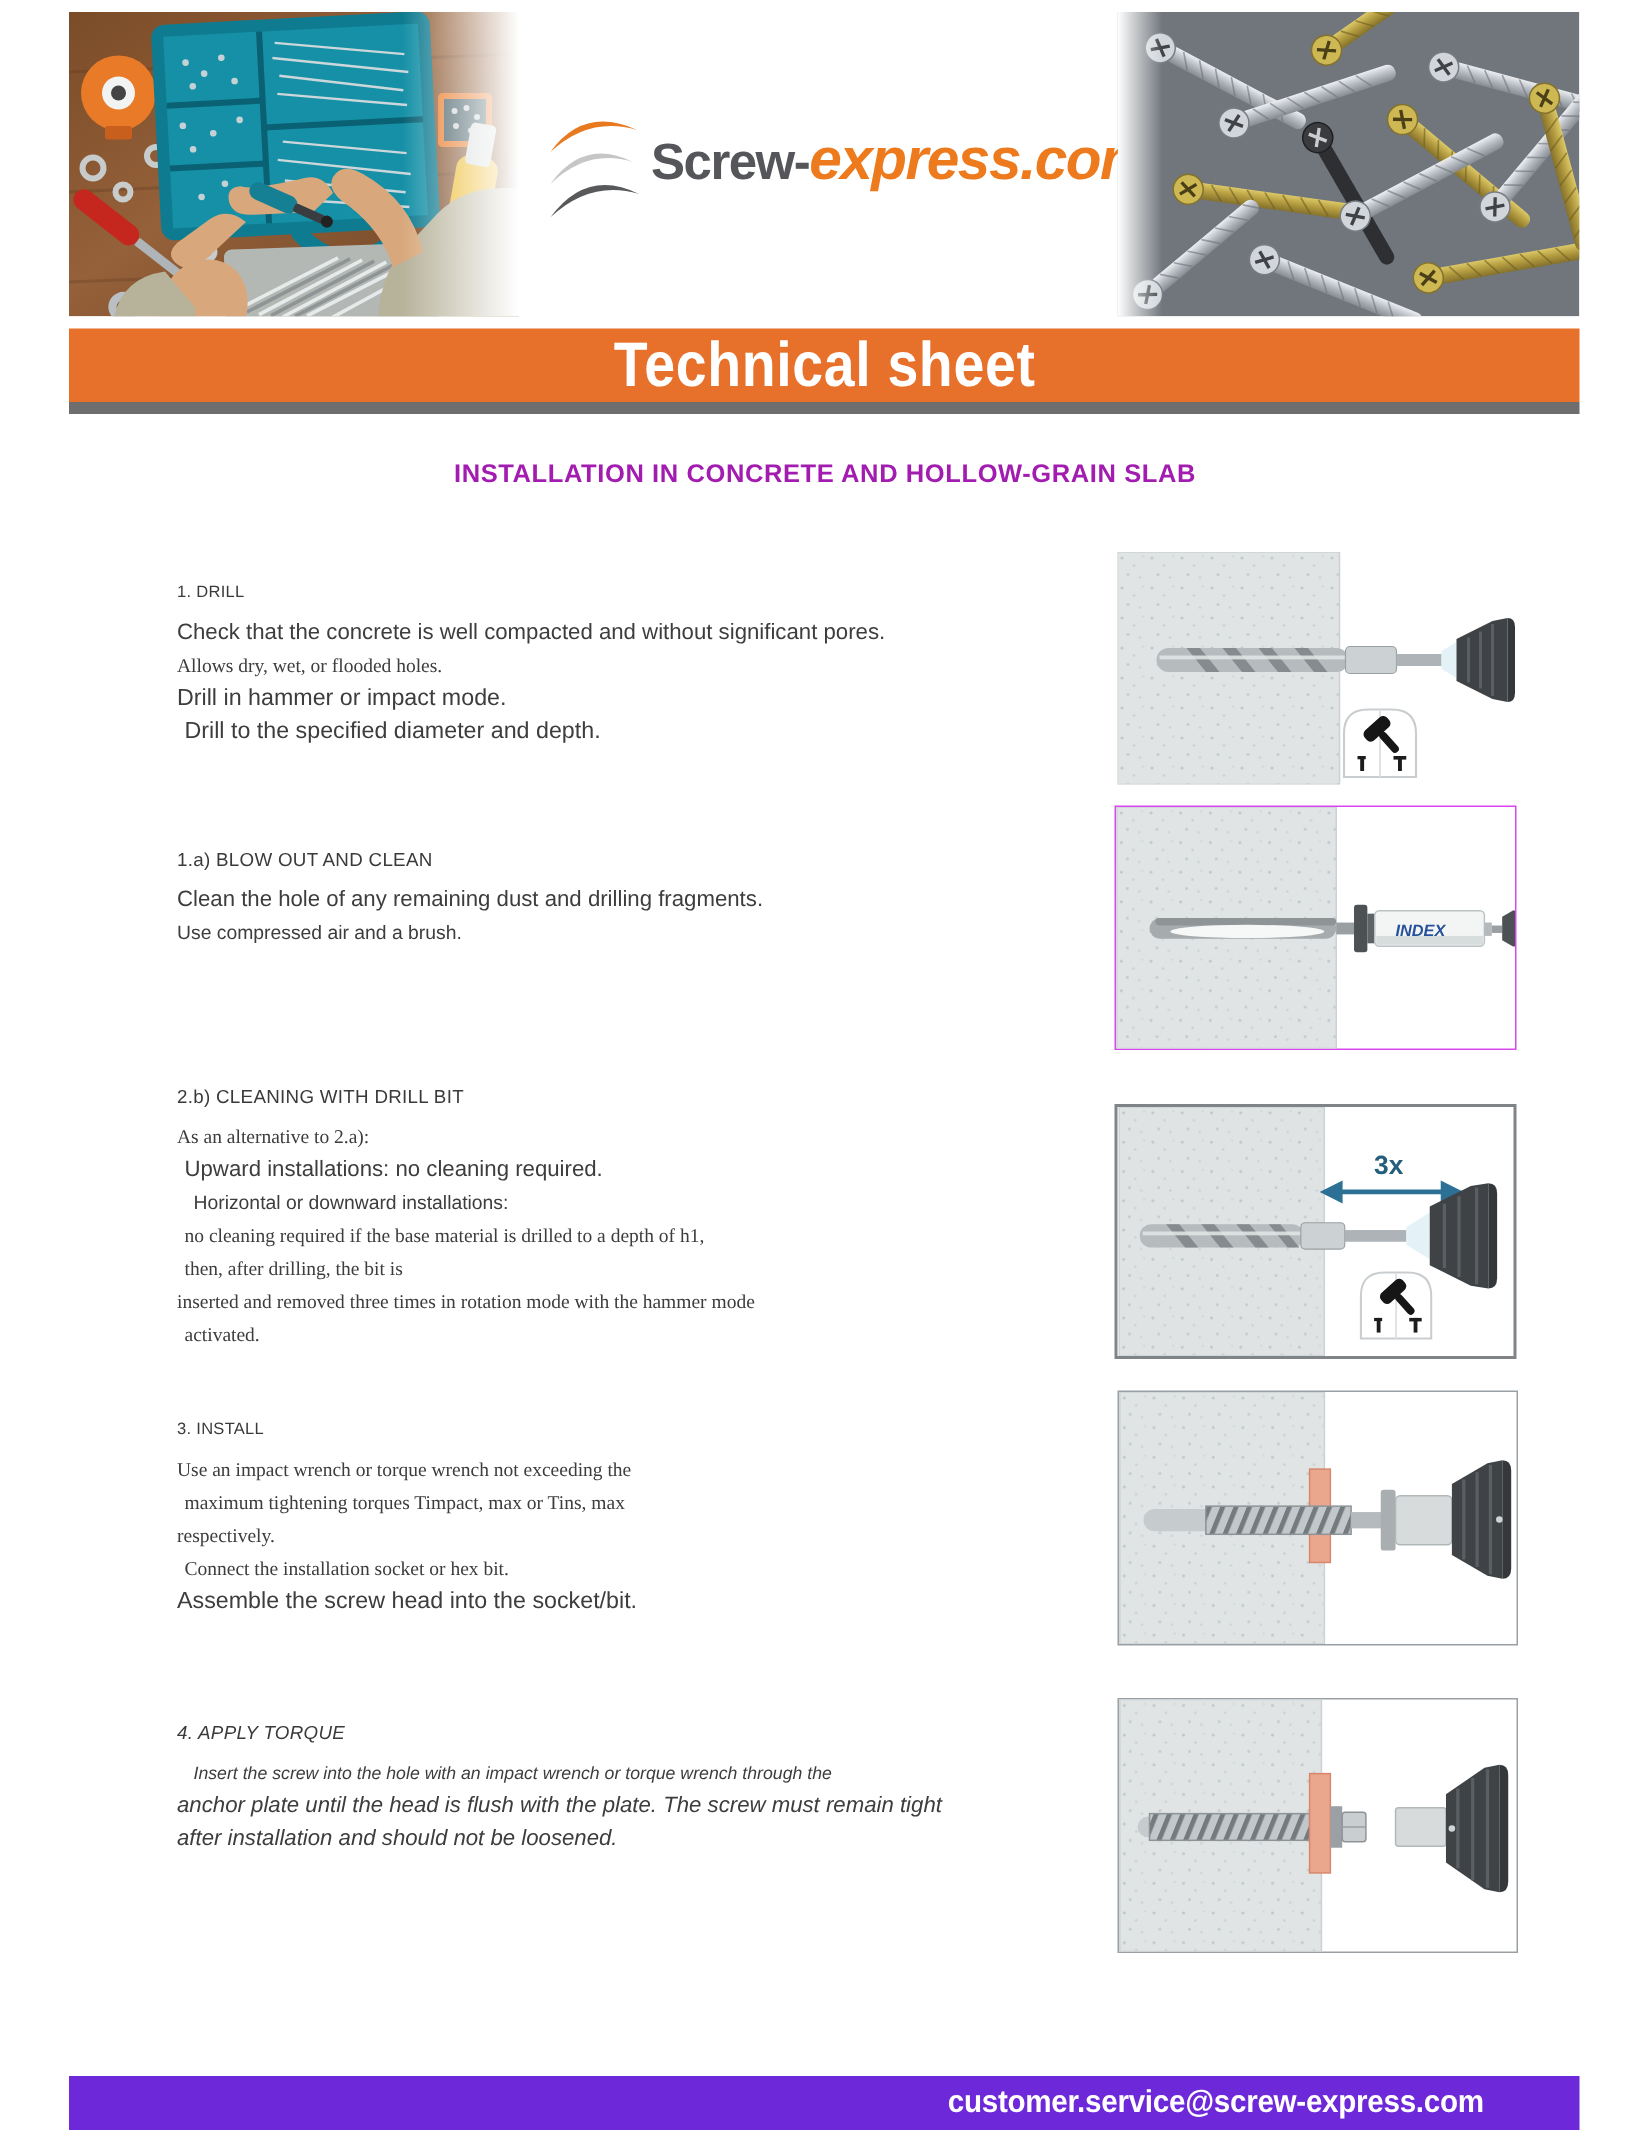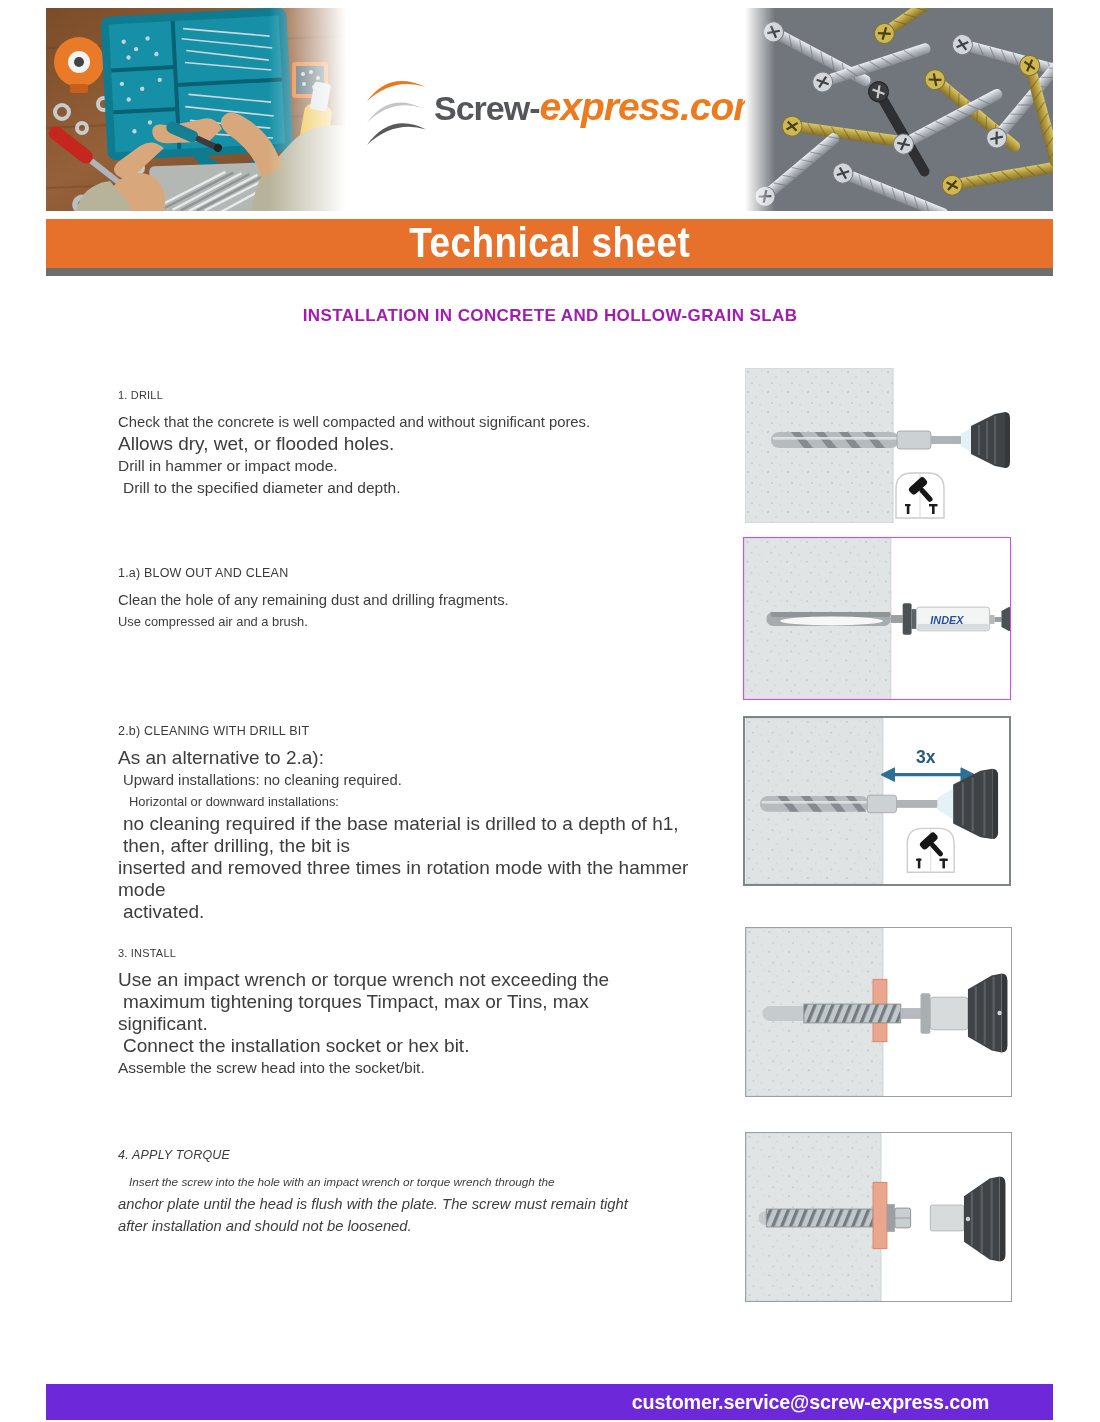--- a/index.html
+++ b/index.html
@@ -27,31 +27,31 @@
   .title{position:absolute;left:0;top:306px;width:1100px;text-align:center;
          font-size:17px;font-weight:600;color:#a21caf;letter-spacing:0.4px;}
 
   
   .sec{position:absolute;left:118px;width:580px;color:#3d3d3d;}
   .sec-h{font-size:12.5px;color:#3a3a3a;margin-bottom:8px;line-height:15px;letter-spacing:0.2px;}
   .sec-h.t11{font-size:11px;}
   .ln{line-height:22px;}
   .t16{font-size:15.5px;}
   .t15{font-size:14.8px;}
-  .t14{font-size:19px;}
+  .t14{font-size:13px;font-family:Liberation Serif, serif;}
   .t13{font-size:12.9px;}
   .t12{font-size:11.8px;}
   .ind1{padding-left:5px;}
   .ind2{padding-left:11px;}
 
   
   .illu{position:absolute;box-sizing:border-box;}
   .illu svg{display:block;width:100%;height:100%;}
   .frame-light{border:1px solid #d946ef;}
-  .frame-dark{border:2px solid #7f8488;}
+  .frame-dark{border:2px solid #7f8488;margin-top:20px;}
   .frame-mid{border:1.5px solid #9aa0a3;}
 
   
   .footer{position:absolute;left:46px;top:1384px;width:1007px;height:36px;background:#6d28d9;
           display:flex;align-items:center;justify-content:flex-end;padding-right:64px;box-sizing:border-box;}
   .footer span{color:#ffffff;font-size:21px;font-weight:700;letter-spacing:-0.2px;
                transform:scaleX(0.94);transform-origin:right center;}
 </style>
 </head>
 <body>
@@ -475,21 +475,21 @@
             <rect x="37" y="32" width="2.6" height="10"></rect>
         </g>
       </g>
     </svg>
   </div>
 
   <div class="sec" style="top:946px;">
     <div class="sec-h t11">3. INSTALL</div>
     <div class="ln t14">Use an impact wrench or torque wrench not exceeding the</div>
     <div class="ln t14 ind1">maximum tightening torques Timpact, max or Tins, max</div>
-    <div class="ln t14">significant.</div>
+    <div class="ln t14">respectively.</div>
     <div class="ln t14 ind1">Connect the installation socket or hex bit.</div>
     <div class="ln t16">Assemble the screw head into the socket/bit.</div>
   </div>
 
   <div class="illu frame-mid" style="left:745px;top:927px;width:267px;height:170px;">
     <svg viewBox="0 0 267 170">
       <defs>
         <pattern id="sp3" width="20" height="20" patternUnits="userSpaceOnUse">
           <rect width="20" height="20" fill="#e0e4e5"></rect>
           <circle cx="3" cy="4" r="1" fill="#bfc7ca"></circle>

